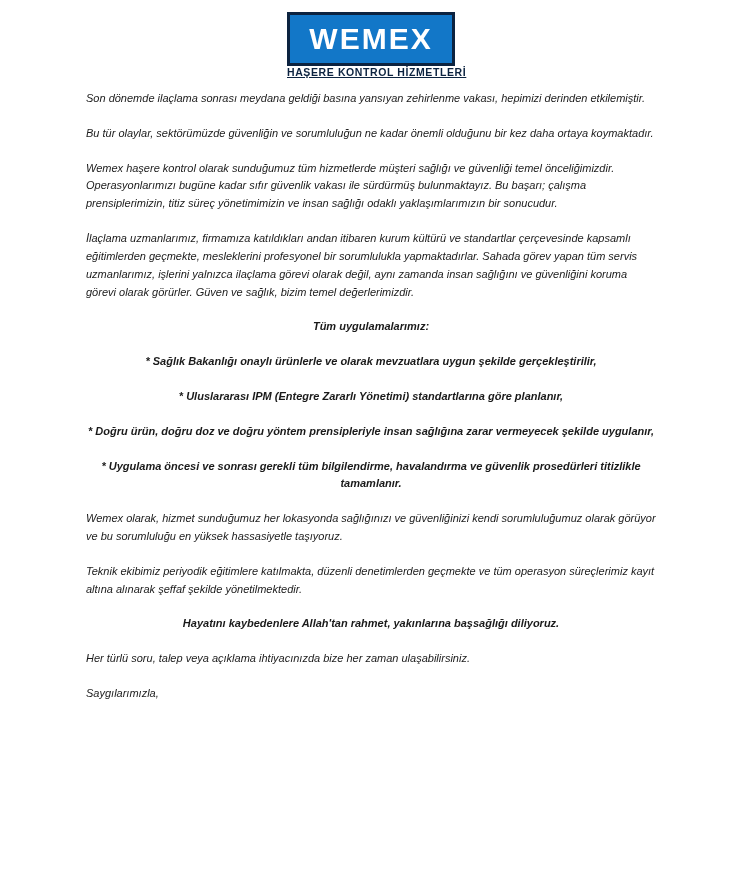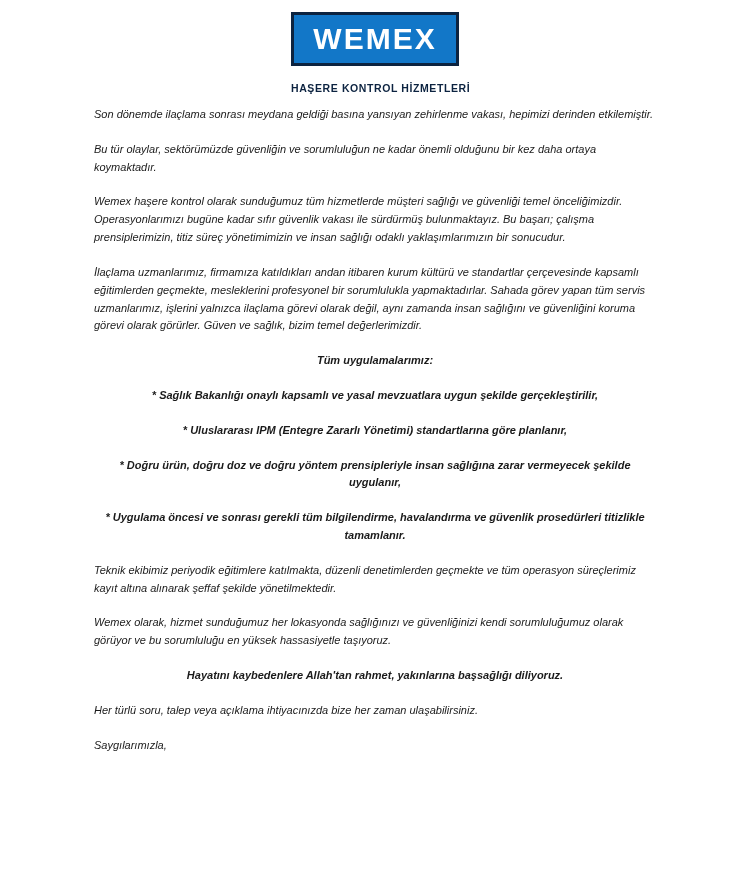--- a/index.html
+++ b/index.html
@@ -12,21 +12,20 @@
     background: #ffffff;
     font-family: "Liberation Sans", sans-serif;
     color: #1a1a1a;
     overflow: hidden;
   }
   .page {
     width: 742px;
     height: 655px;
     box-sizing: border-box;
     position: relative;
-    padding-left: 8px;
   }
 
   
   .logo-wrap {
     display: flex;
     justify-content: center;
     align-items: flex-start;
     padding-top: 12px;
     padding-bottom: 6px;
   }
@@ -45,27 +44,28 @@
   }
   .logo-box .wordmark {
     color: #ffffff;
     font-weight: bold;
     font-size: 30px;
     letter-spacing: 2px;
     font-family: "Liberation Sans", sans-serif;
     line-height: 1;
   }
   .logo-sub {
-    margin-top: 16px;
+    margin-top: 0;
     color: #0c2340;
     font-weight: bold;
     font-size: 10.5px;
     letter-spacing: 0.6px;
     white-space: nowrap;
     font-family: "Liberation Sans", sans-serif;
+    text-decoration: underline;
   }
 
   
   .content {
     padding: 6px 86px 0 86px;
     box-sizing: border-box;
   }
   p.para {
     margin: 0 0 17px 0;
     font-size: 11px;
@@ -92,25 +92,25 @@
       <div class="logo-sub">HAŞERE KONTROL HİZMETLERİ</div>
     </div>
   </div>
 
   <div class="content">
     <p class="para">Son dönemde ilaçlama sonrası meydana geldiği basına yansıyan zehirlenme vakası, hepimizi derinden etkilemiştir.</p>
     <p class="para">Bu tür olaylar, sektörümüzde güvenliğin ve sorumluluğun ne kadar önemli olduğunu bir kez daha ortaya koymaktadır.</p>
     <p class="para">Wemex haşere kontrol olarak sunduğumuz tüm hizmetlerde müşteri sağlığı ve güvenliği temel önceliğimizdir. Operasyonlarımızı bugüne kadar sıfır güvenlik vakası ile sürdürmüş bulunmaktayız. Bu başarı; çalışma prensiplerimizin, titiz süreç yönetimimizin ve insan sağlığı odaklı yaklaşımlarımızın bir sonucudur.</p>
     <p class="para">İlaçlama uzmanlarımız, firmamıza katıldıkları andan itibaren kurum kültürü ve standartlar çerçevesinde kapsamlı eğitimlerden geçmekte, mesleklerini profesyonel bir sorumlulukla yapmaktadırlar. Sahada görev yapan tüm servis uzmanlarımız, işlerini yalnızca ilaçlama görevi olarak değil, aynı zamanda insan sağlığını ve güvenliğini koruma görevi olarak görürler. Güven ve sağlık, bizim temel değerlerimizdir.</p>
     <p class="para bold">Tüm uygulamalarımız:</p>
-    <p class="para bold">* Sağlık Bakanlığı onaylı kapsamlı ve yasal mevzuatlara uygun şekilde gerçekleştirilir,</p>
+    <p class="para bold">* Sağlık Bakanlığı onaylı ürünlerle ve olarak mevzuatlara uygun şekilde gerçekleştirilir,</p>
     <p class="para bold">* Uluslararası IPM (Entegre Zararlı Yönetimi) standartlarına göre planlanır,</p>
     <p class="para bold">* Doğru ürün, doğru doz ve doğru yöntem prensipleriyle insan sağlığına zarar vermeyecek şekilde uygulanır,</p>
     <p class="para bold">* Uygulama öncesi ve sonrası gerekli tüm bilgilendirme, havalandırma ve güvenlik prosedürleri titizlikle tamamlanır.</p>
+    <p class="para">Wemex olarak, hizmet sunduğumuz her lokasyonda sağlığınızı ve güvenliğinizi kendi sorumluluğumuz olarak görüyor ve bu sorumluluğu en yüksek hassasiyetle taşıyoruz.</p>
     <p class="para">Teknik ekibimiz periyodik eğitimlere katılmakta, düzenli denetimlerden geçmekte ve tüm operasyon süreçlerimiz kayıt altına alınarak şeffaf şekilde yönetilmektedir.</p>
-    <p class="para">Wemex olarak, hizmet sunduğumuz her lokasyonda sağlığınızı ve güvenliğinizi kendi sorumluluğumuz olarak görüyor ve bu sorumluluğu en yüksek hassasiyetle taşıyoruz.</p>
     <p class="para bold">Hayatını kaybedenlere Allah'tan rahmet, yakınlarına başsağlığı diliyoruz.</p>
     <p class="para">Her türlü soru, talep veya açıklama ihtiyacınızda bize her zaman ulaşabilirsiniz.</p>
     <p class="para">Saygılarımızla,</p>
 
   </div>
 
 </div>
 
 </body></html>

